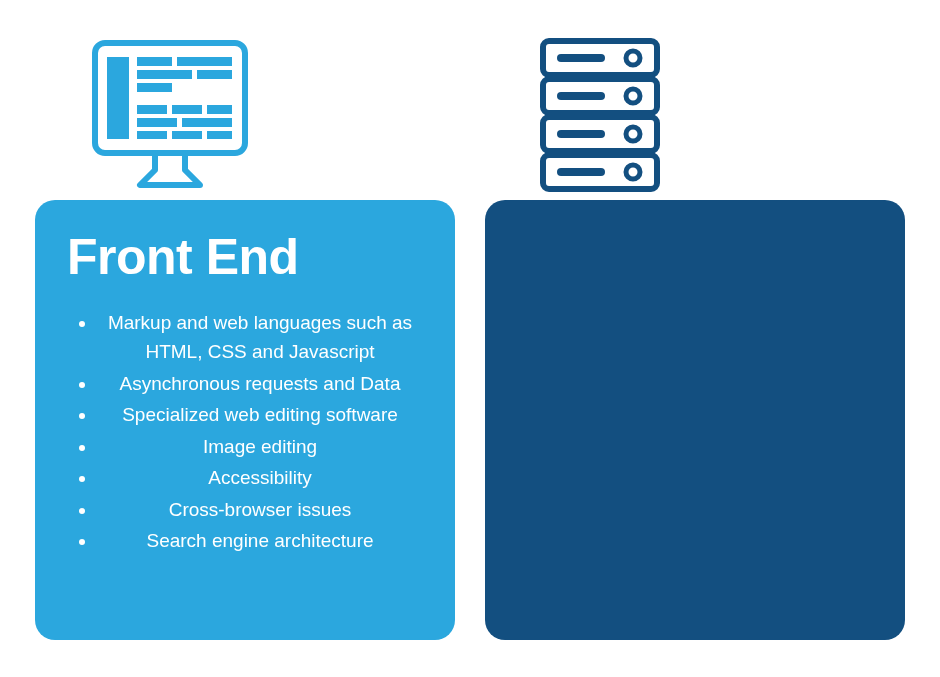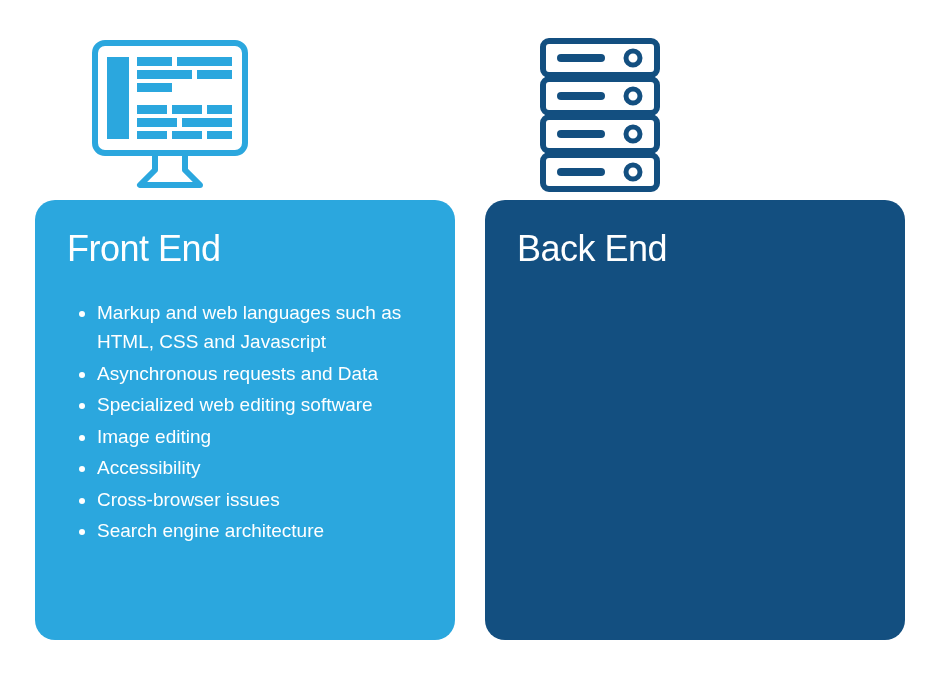--- a/index.html
+++ b/index.html
@@ -29,28 +29,29 @@
     padding-left: 50px;
     padding-top: 5px;
   }
   .card {
     border-radius: 20px;
     padding: 28px 32px 40px 32px;
     color: #ffffff;
     min-height: 440px;
   }
   .card-title {
-    font-size: 36px;
-    font-weight: 400;
-    margin-bottom: 28px;
+    font-size: 50px;
+    font-weight: 700;
+    margin-bottom: 22px;
     letter-spacing: -0.5px;
   }
   .card ul {
     list-style: disc;
     padding-left: 30px;
+    text-align: center;
   }
   .card li {
     font-size: 19px;
     line-height: 1.55;
     font-weight: 400;
     margin-bottom: 2px;
   }
   .front-card { background: #2ba7de; }
   .back-card  { background: #134f80; }
 </style>
@@ -124,17 +125,16 @@
         <g fill="none" stroke="#134f80" stroke-width="5">
           <circle cx="98" cy="23" r="7"></circle>
           <circle cx="98" cy="61" r="7"></circle>
           <circle cx="98" cy="99" r="7"></circle>
           <circle cx="98" cy="137" r="7"></circle>
         </g>
       </svg>
     </div>
 
     <div class="card back-card">
-      <h2 class="card-title">Back End</h2>
     </div>
   </div>
 
 </div>
 
 </body></html>

